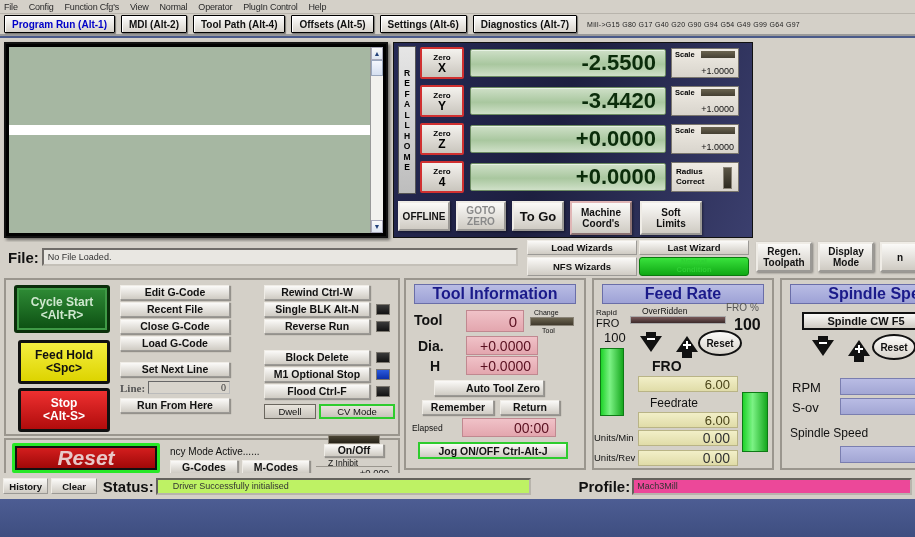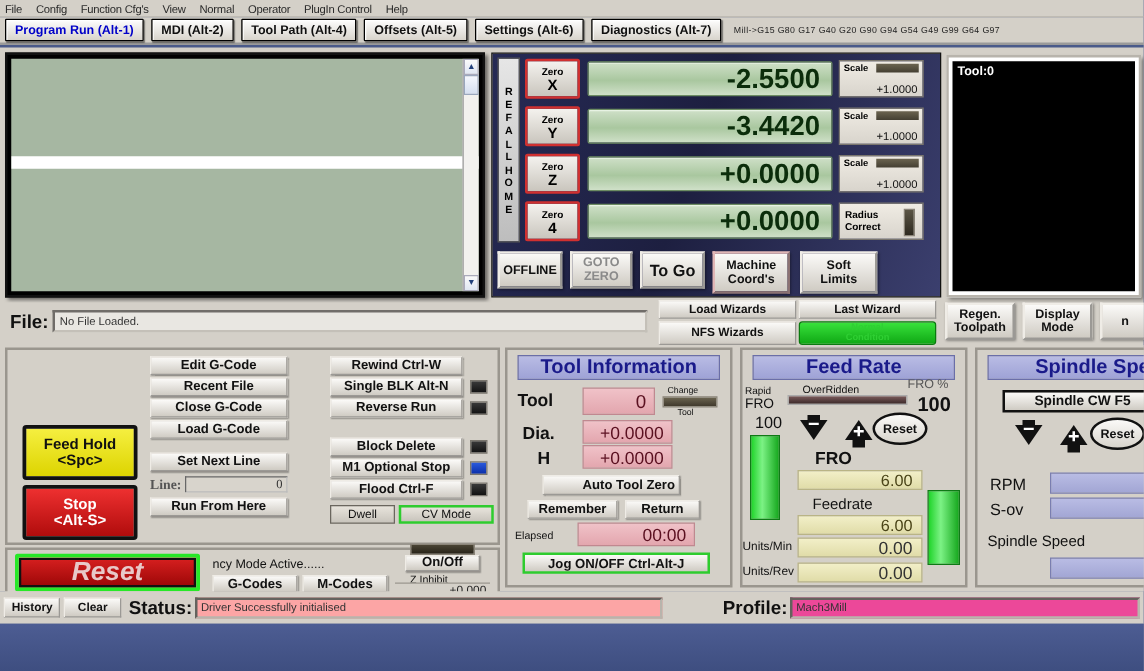--- a/index.html
+++ b/index.html
@@ -411,23 +411,23 @@
   }
   .sbtn {
     width: 48px; height: 16px;
     background: linear-gradient(#fbfaf8,#cfcbc3);
     border: 1px outset #efece6;
     display: flex; align-items: center; justify-content: center;
     font-size: 9.5px; font-weight: bold; color: #111; margin-right: 3px;
   }
   #status-lbl { font-size: 15px; font-weight: bold; color: #111; margin: 0 2px 0 3px; }
   #status-field {
-    width: 396px; height: 17px; background: #fca5a5;
+    width: 396px; height: 17px; background: #bef264;
     border: 2px inset #b8b4ac; display: flex; align-items: center;
-    padding-left: 3px; font-size: 9px; color: #333;
+    padding-left: 15px; font-size: 9px; color: #333;
   }
   #profile-lbl { font-size: 15px; font-weight: bold; color: #111; margin-left: 48px; }
   #profile-field {
     width: 296px; height: 17px; background: #ec4899;
     border: 2px inset #b8b4ac; display: flex; align-items: center;
     padding-left: 3px; font-size: 9px; color: #333; margin-left: 2px;
   }
   #desktop-fill {
     position: absolute; top: 499px; left: 0; width: 915px; height: 38px;
     background: linear-gradient(#4d5d93,#3e4e80);
@@ -547,25 +547,20 @@
     <div class="mbtn" id="machcoord-btn">
       <span>Machine</span>
       <span>Coord's</span>
     </div>
     <div class="mbtn" id="softlimits-btn">
       <span>Soft</span>
       <span>Limits</span>
     </div>
   </div>
 
-  <div id="toolpath-panel">
-    <div id="toolpath-canvas">
-      <div id="toolpath-label">Tool:0</div>
-    </div>
-  </div>
 
   <div id="filebar">
     <span id="file-label">File:</span>
     <div id="file-value">No File Loaded.</div>
   </div>
 
   <div id="wizards">
     <div class="wz">Load Wizards</div>
     <div class="wz">Last Wizard</div>
     <div class="wz">NFS Wizards</div>
@@ -582,20 +577,24 @@
   </div>
   <div class="mbtn" id="display-btn">
     <span>Display</span>
     <span>Mode</span>
   </div>
   <div class="mbtn" id="extra-btn">n</div>
 
   <div id="lower">
 
     <div class="group" id="ctrl-group">
+      <div class="bigbtn" id="cycle-start">
+        <span>Cycle Start</span>
+        <span>&lt;Alt-R&gt;</span>
+      </div>
       <div class="bigbtn" id="feed-hold">
         <span>Feed Hold</span>
         <span>&lt;Spc&gt;</span>
       </div>
       <div class="bigbtn" id="stop-btn">
         <span>Stop</span>
         <span>&lt;Alt-S&gt;</span>
       </div>
 
       <div class="gbtn" id="edit-gcode">Edit G-Code</div>

